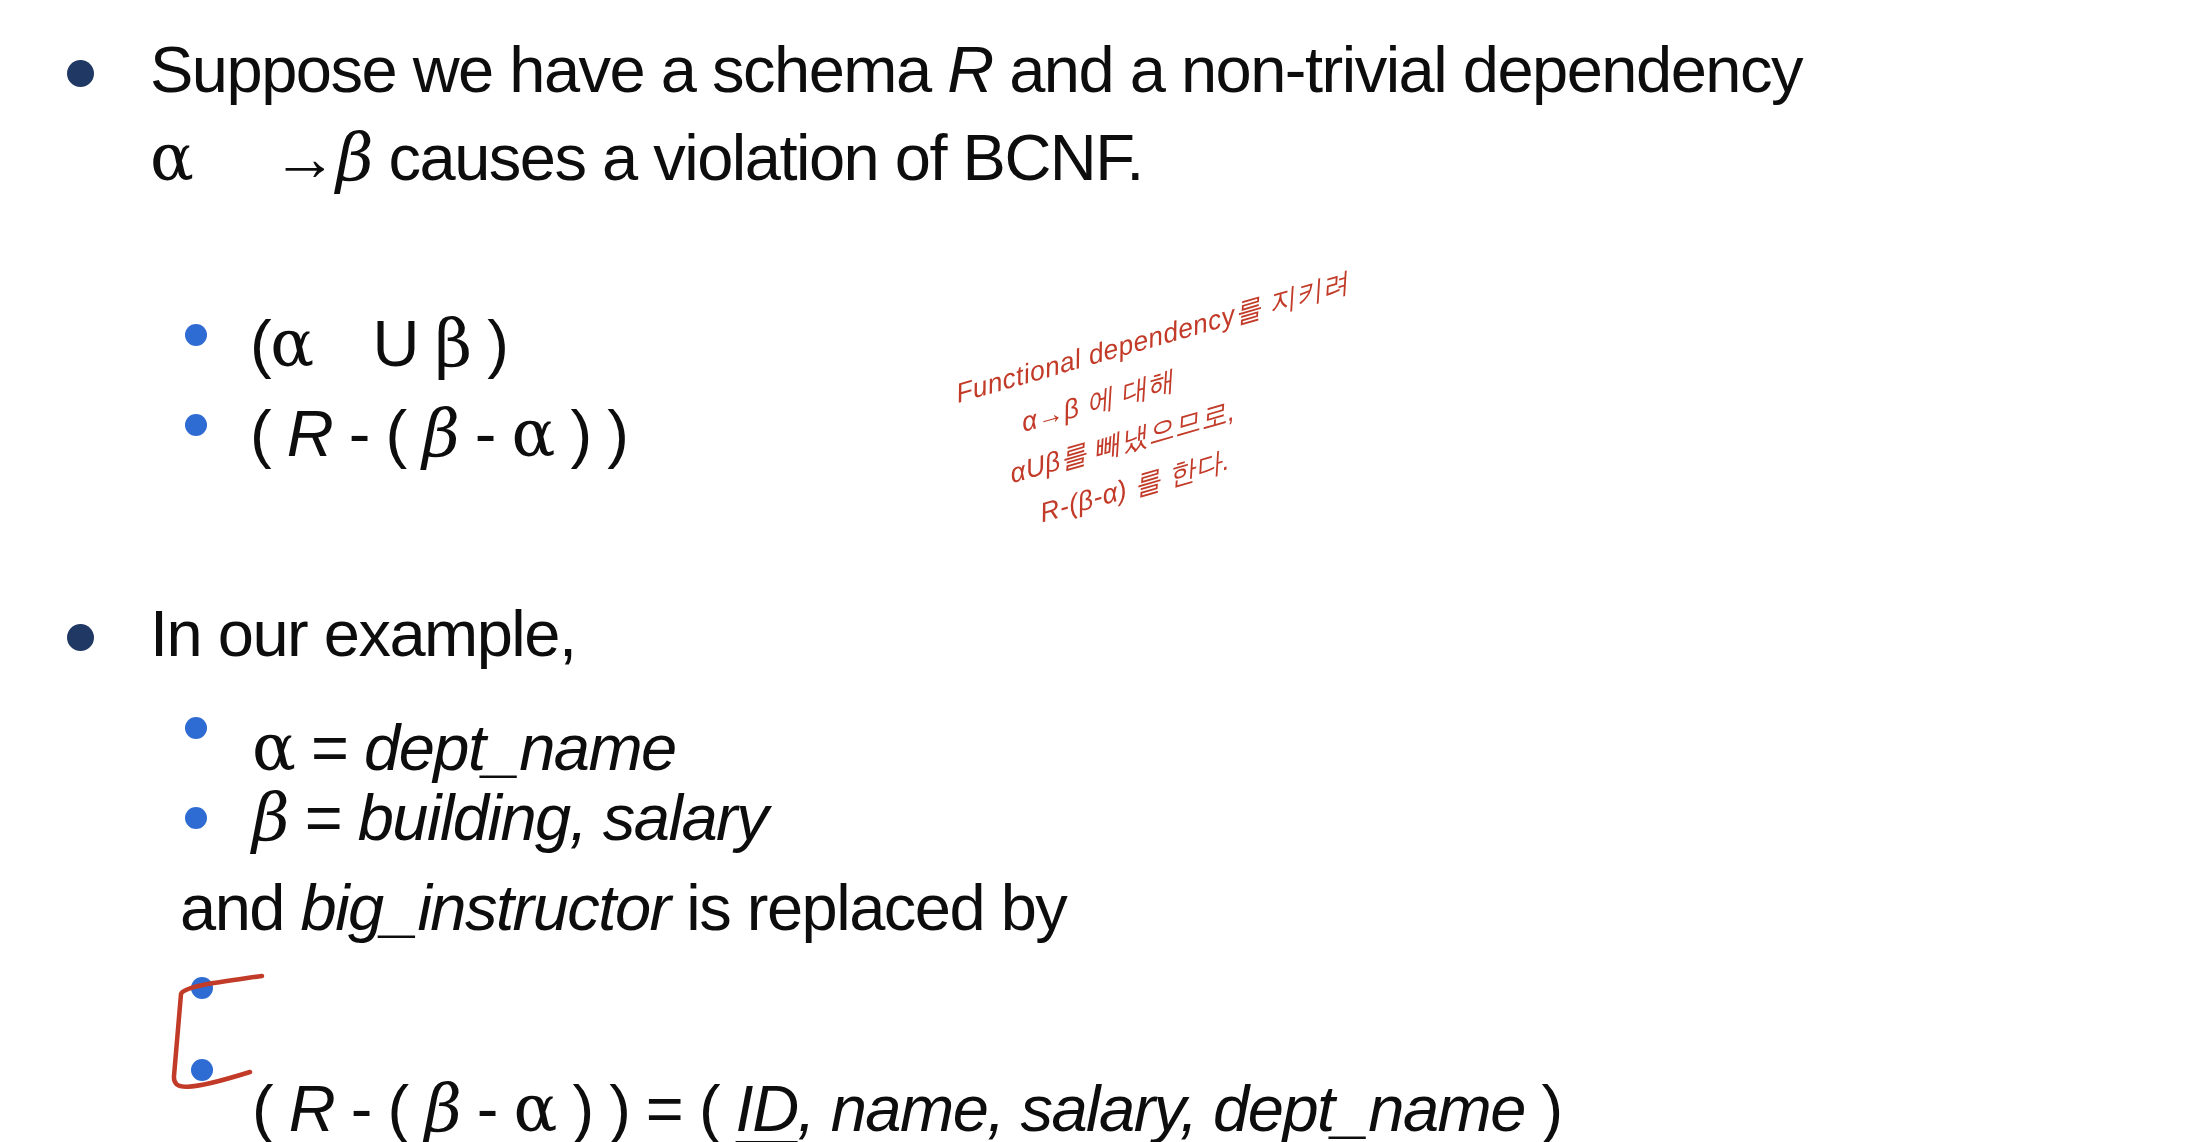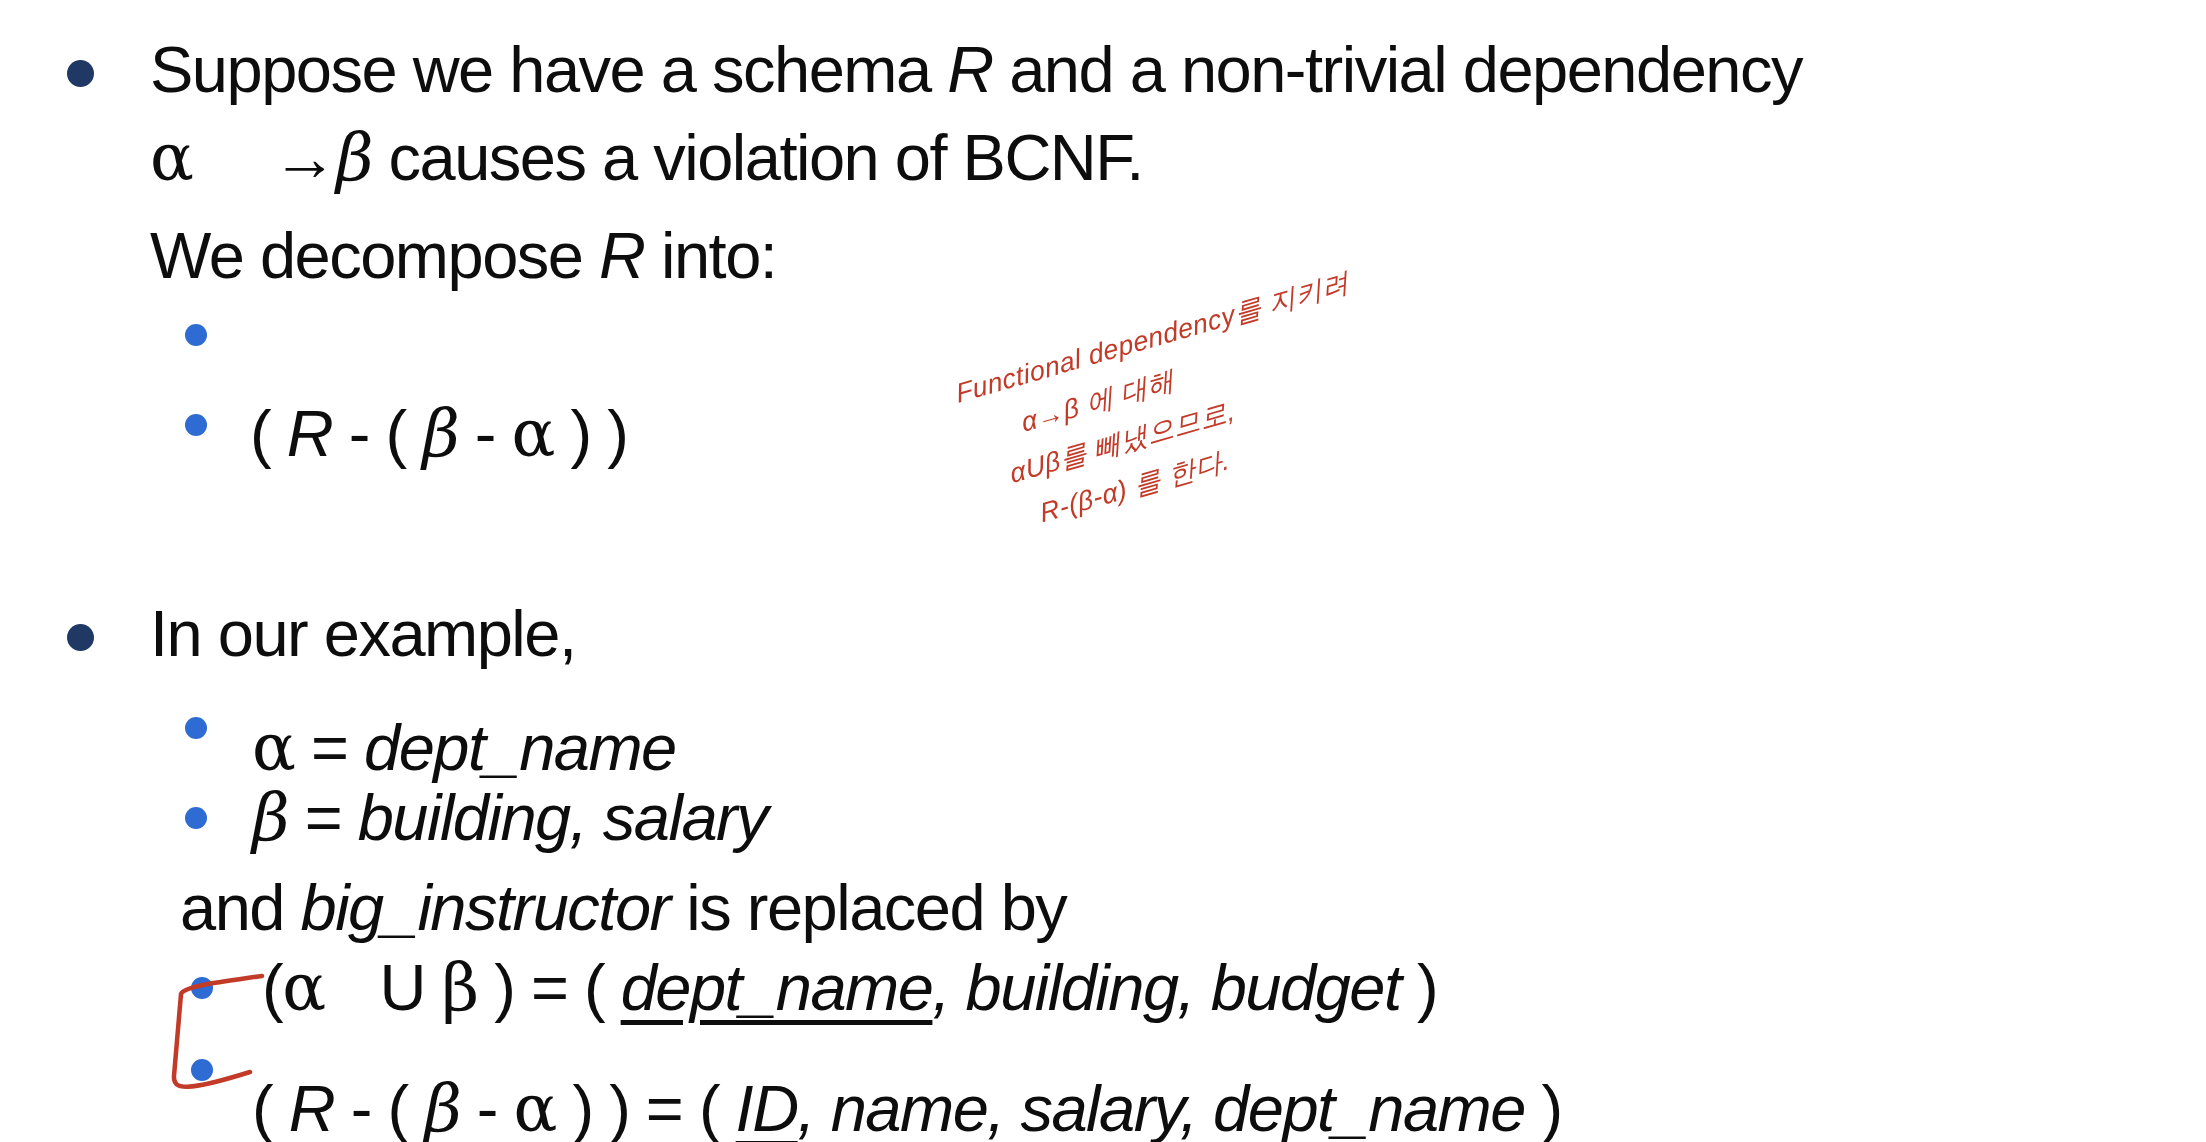--- a/index.html
+++ b/index.html
@@ -72,42 +72,41 @@
 </head>
 <body>
 
 <div class="slide">
 
   <span id="b1" class="bullet-l1"></span>
   <div id="row-suppose" class="row"><span class="seg-n">Suppose we have a schema </span><span class="seg-i">R</span><span class="seg-n"> and a non-trivial dependency</span></div>
 
   <div id="row-alpha" class="row"><span class="seg-g">α</span><span class="seg-sp" style="width: 80px;"></span><span class="seg-n">→</span><span class="seg-gi">β</span><span class="seg-n"> causes a violation of BCNF.</span></div>
 
-  <div id="row-decompose" class="row"><span class="seg-n">We decompose </span><span class="seg-i">R</span><span class="seg-n"> into:</span></div>
 
   <span id="dot-union" class="bullet-l2"></span>
+  <div id="row-union" class="row"><span class="seg-n">(</span><span class="seg-g">α</span><span class="seg-sp" style="width: 60px;"></span><span class="seg-n">U </span><span class="seg-g">β</span><span class="seg-n"> )</span></div>
 
   <span id="dot-rminus" class="bullet-l2"></span>
   <div id="row-rminus" class="row"><span class="seg-n">( </span><span class="seg-i">R</span><span class="seg-n"> - ( </span><span class="seg-gi">β</span><span class="seg-n"> - </span><span class="seg-g">α</span><span class="seg-n"> ) )</span></div>
 
   <div class="annotation"><div class="ink-line" style="margin-left: 0px;">Functional dependency를 지키려</div><div class="ink-line" style="margin-left: 55px;">α→β 에 대해</div><div class="ink-line" style="margin-left: 30px;">αUβ를 빼냈으므로,</div><div class="ink-line" style="margin-left: 48px;">R-(β-α) 를 한다.</div></div>
 
   <span id="b2" class="bullet-l1"></span>
   <div id="row-example" class="row"><span class="seg-n">In our example,</span></div>
 
   <span id="dot-alpha-def" class="bullet-l2"></span>
   <div id="row-alpha-def" class="row"><span class="seg-g">α</span><span class="seg-n"> = </span><span class="seg-i">dept_name</span></div>
 
   <span id="dot-beta-def" class="bullet-l2"></span>
   <div id="row-beta-def" class="row"><span class="seg-gi">β</span><span class="seg-n"> = </span><span class="seg-i">building, salary</span></div>
 
   <div id="row-replaced" class="row"><span class="seg-n">and </span><span class="seg-i">big_instructor</span><span class="seg-n"> is replaced by</span></div>
 
   <span id="dot-union-eq" class="bullet-l2"></span>
-  <div id="row-union-eq" class="row"><span class="seg-n">(</span><span class="seg-g">α</span><span class="seg-sp" style="width: 55px;"></span><span class="seg-n">U </span><span class="seg-g">β</span><span class="seg-n"> ) = ( </span><span class="seg-u">dept_name</span><span class="seg-i">, building, budget</span><span class="seg-n"> )</span></div>
 
   <span id="dot-rminus-eq" class="bullet-l2"></span>
   <div id="row-rminus-eq" class="row"><span class="seg-n">( </span><span class="seg-i">R</span><span class="seg-n"> - ( </span><span class="seg-gi">β</span><span class="seg-n"> - </span><span class="seg-g">α</span><span class="seg-n"> ) ) = ( </span><span class="seg-u">ID</span><span class="seg-i">, name, salary, dept_name</span><span class="seg-n"> )</span></div>
 
   <svg class="hand-bracket" width="145" height="170" viewBox="0 0 145 170">
     <path d="M 122,31 C 80,37 44,41 41,49 L 34,131 C 33,145 46,147 110,127"></path>
   </svg>
 
 </div>
 

